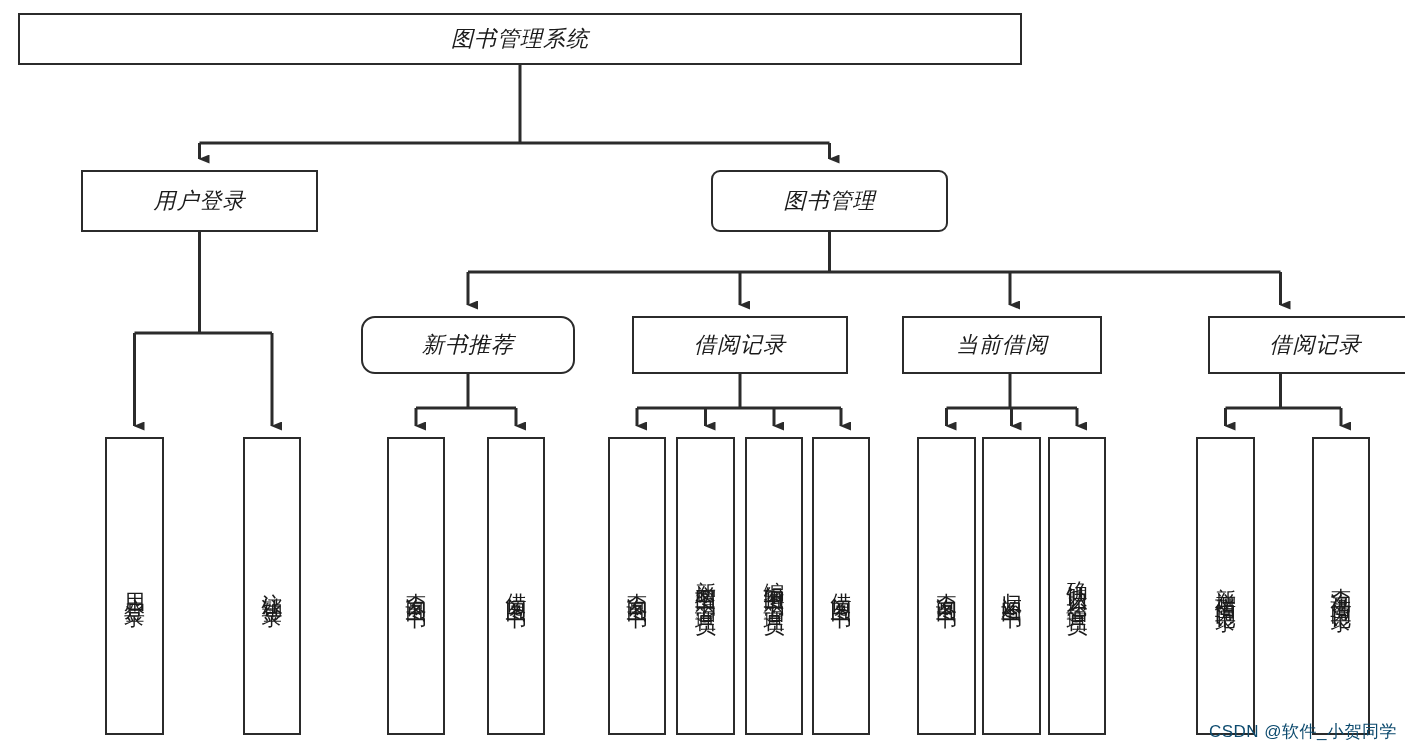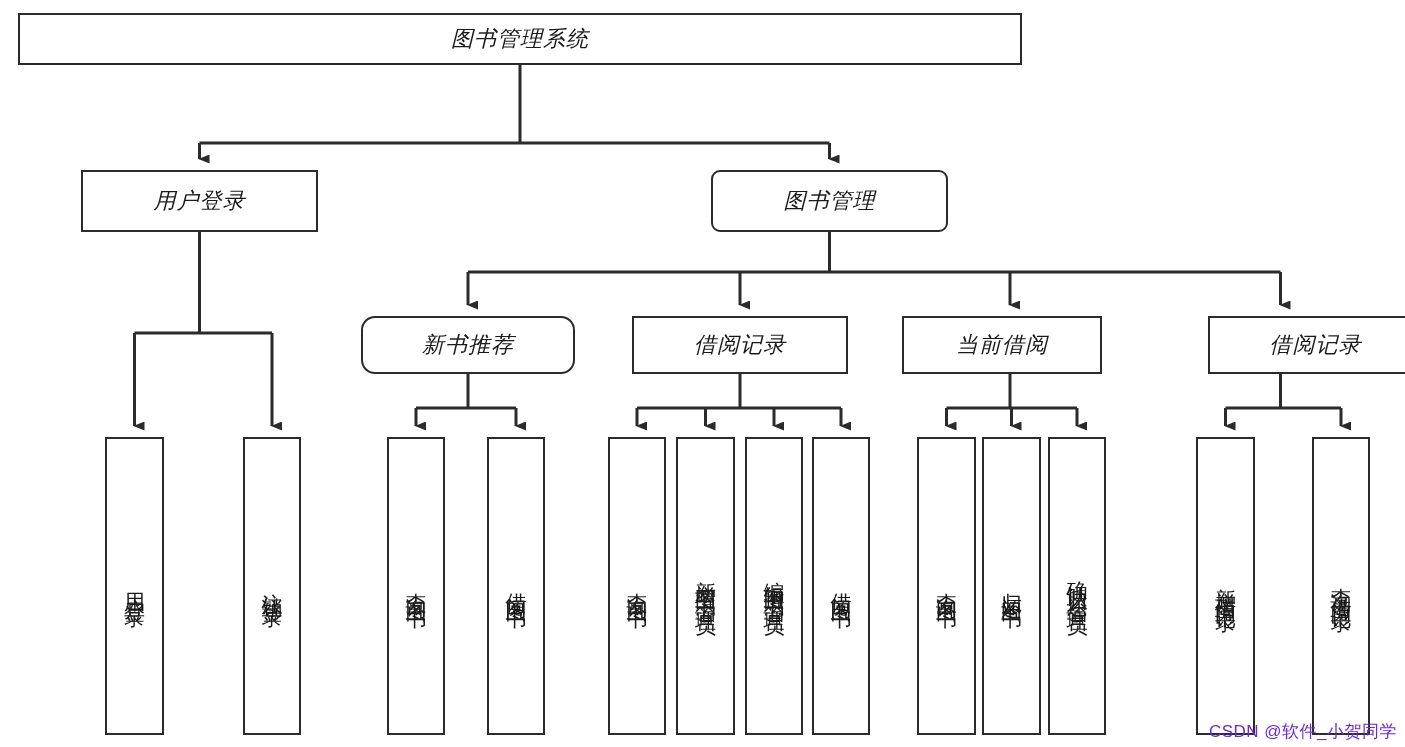--- a/index.html
+++ b/index.html
@@ -56,21 +56,21 @@
     display: block;
     writing-mode: vertical-rl;
     text-orientation: upright;
     line-height: 1.05;
   }
   #watermark {
     position: absolute;
     right: 8px;
     bottom: 4px;
     font-size: 17px;
-    color: #6d28d9;
+    color: #0c4a6e;
     white-space: nowrap;
     letter-spacing: 0.5px;
   }
 </style>
 </head>
 <body>
 
 <div id="canvas">
 
   <svg id="edges" viewBox="0 0 1405 747" width="1405" height="747">

